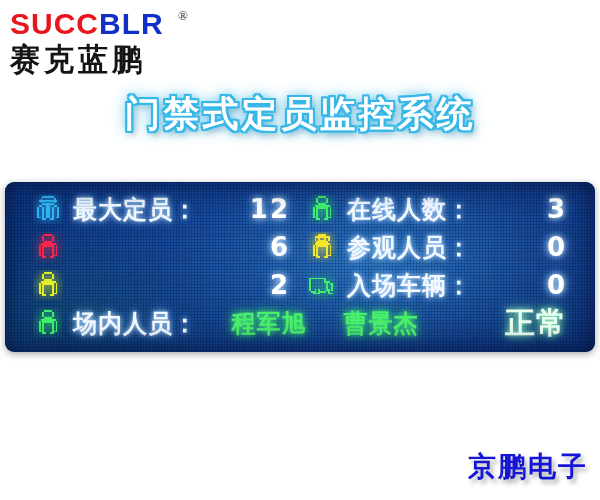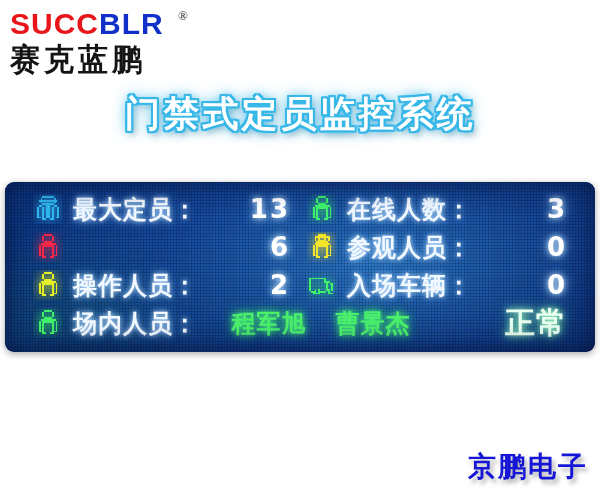--- a/index.html
+++ b/index.html
@@ -151,21 +151,21 @@
     text-shadow: 0 0 6px rgba(200,230,255,1), 0 0 13px rgba(130,195,255,0.8);
     letter-spacing: 2px;
   }
   .led-names {
     position: absolute;
     left: 225px;
     top: 0;
     height: 38px;
     display: flex;
     align-items: center;
-    gap: 26px;
+    gap: 34px;
   }
   .led-name {
     font-size: 25px;
     font-weight: bold;
     color: #4bf06a;
     font-family: "DejaVu Sans", "Liberation Sans", sans-serif;
     letter-spacing: 1px;
     text-shadow: 0 0 6px rgba(80,255,120,0.95), 0 0 14px rgba(40,220,90,0.7);
     white-space: nowrap;
     transform: scaleX(0.96);
@@ -238,21 +238,21 @@
               <rect x="12" y="12" width="2" height="1"></rect>
             <rect x="5" y="13" width="2" height="1"></rect>
               <rect x="9" y="13" width="2" height="1"></rect>
           </g>
         </svg>
       </div>
       <div class="cell label-cell">
         <span class="led-label">最大定员：</span>
       </div>
       <div class="cell value-cell">
-        <span class="led-value">13</span>
+        <span class="led-value">12</span>
       </div>
 
       <div class="cell icon-cell right">
         <svg class="pix-icon" width="30" height="30" viewBox="0 0 16 16" shape-rendering="crispEdges">
           <g fill="#3ef06a" style="filter:drop-shadow(0 0 3px #3ef06a)">
             <rect x="6" y="1" width="4" height="1"></rect>
               <rect x="5" y="2" width="1" height="3"></rect>
               <rect x="10" y="2" width="1" height="3"></rect>
             <rect x="6" y="5" width="4" height="1"></rect>
             <rect x="4" y="6" width="8" height="1"></rect>
@@ -346,23 +346,20 @@
               <rect x="12" y="7" width="1" height="5"></rect>
             <rect x="5" y="7" width="6" height="1"></rect>
             <rect x="5" y="8" width="1" height="5"></rect>
               <rect x="10" y="8" width="1" height="5"></rect>
             <rect x="3" y="12" width="2" height="1"></rect>
               <rect x="11" y="12" width="2" height="1"></rect>
             <rect x="5" y="13" width="2" height="1"></rect>
               <rect x="9" y="13" width="2" height="1"></rect>
           </g>
         </svg>
-      </div>
-      <div class="cell label-cell">
-        <span class="led-label">操作人员：</span>
       </div>
       <div class="cell value-cell">
         <span class="led-value">2</span>
       </div>
 
       <div class="cell icon-cell right">
         <svg class="pix-icon" width="30" height="30" viewBox="0 0 16 16" shape-rendering="crispEdges">
           <g fill="#3ef06a" style="filter:drop-shadow(0 0 3px #3ef06a)">
             <rect x="1" y="4" width="9" height="1"></rect>
             <rect x="1" y="5" width="1" height="6"></rect>

